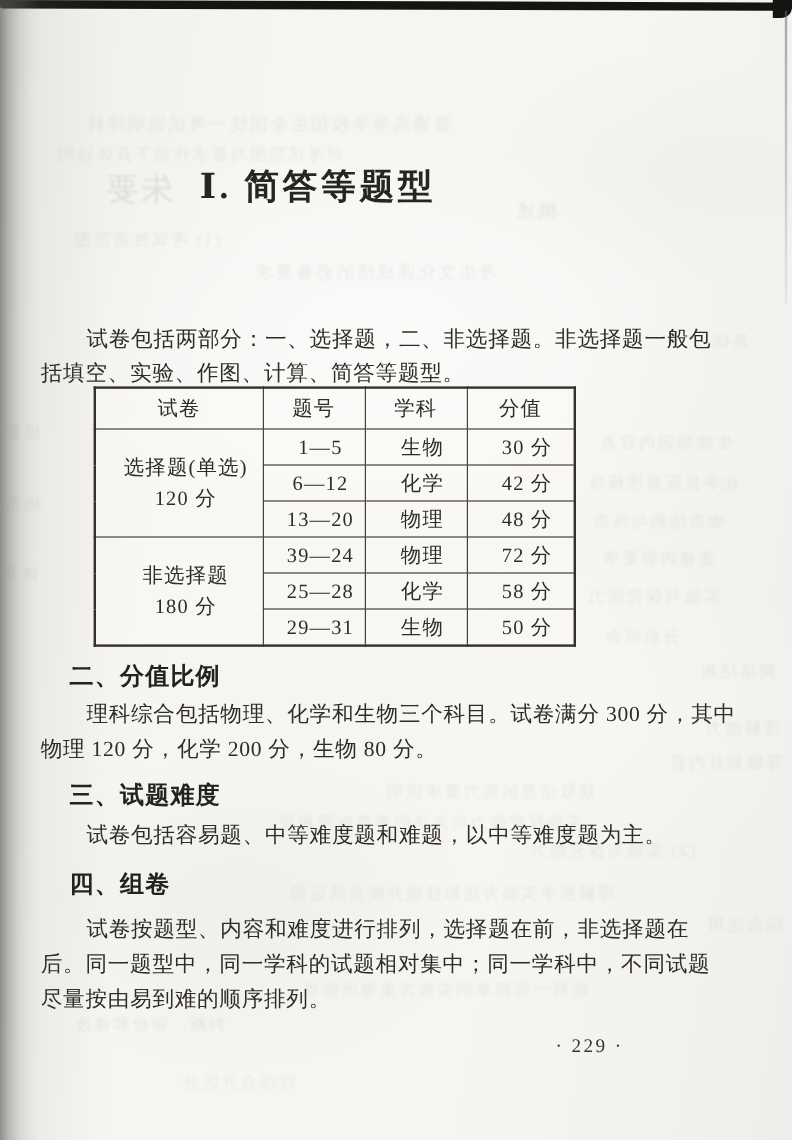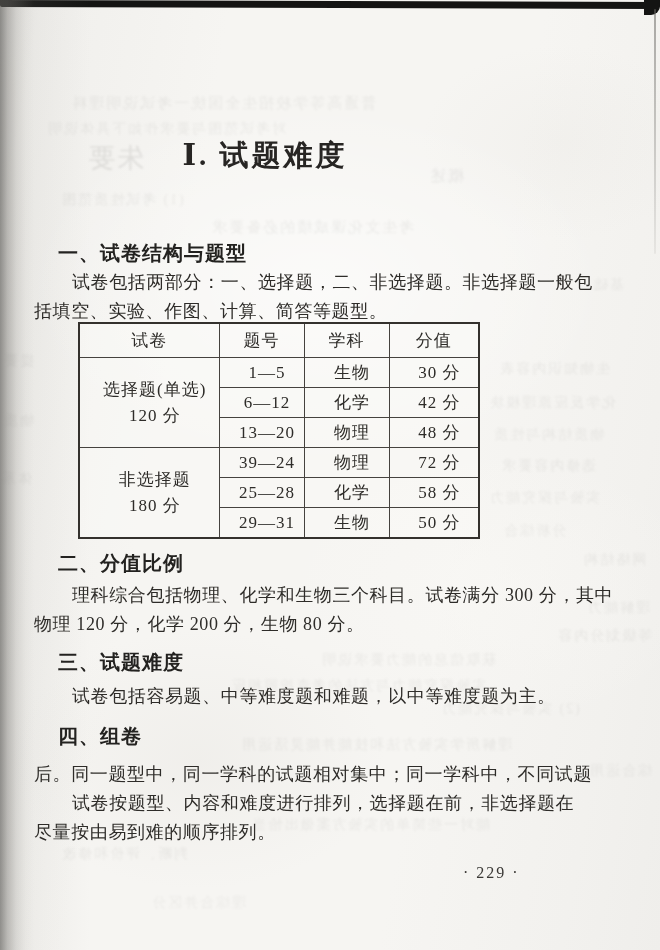--- a/index.html
+++ b/index.html
@@ -107,23 +107,22 @@
 <body>
 
 <div id="scan">
 
   <div class="top-strip"></div>
   <div class="top-strip-corner"></div>
   <div class="gutter-tint"></div>
   <div class="gutter-shadow"></div>
   <div class="page-edge-right"></div>
 
-  <div class="doc-title">Ⅰ. 试题难度</div>
-
-  <div class="section-heading" style="top: 240px;">一、试卷结构与题型</div>
+  <div class="doc-title">Ⅰ. 简答等题型</div>
+
   <div class="para" style="top: 268px;">
     <div class="line indent">试卷包括两部分：一、选择题，二、非选择题。非选择题一般包</div>
     <div class="line">括填空、实验、作图、计算、简答等题型。</div>
   </div>
 
   <div class="exam-table-wrap">
     <table class="exam-table">
       <colgroup>
         <col class="c-paper">
           <col class="c-no">
@@ -187,22 +186,22 @@
     <div class="line">物理 120 分，化学 200 分，生物 80 分。</div>
   </div>
 
   <div class="section-heading" style="top: 649px;">三、试题难度</div>
   <div class="para" style="top: 682px;">
     <div class="line indent">试卷包括容易题、中等难度题和难题，以中等难度题为主。</div>
   </div>
 
   <div class="section-heading" style="top: 723px;">四、组卷</div>
   <div class="para" style="top: 760px;">
+    <div class="line indent">试卷按题型、内容和难度进行排列，选择题在前，非选择题在</div>
     <div class="line">后。同一题型中，同一学科的试题相对集中；同一学科中，不同试题</div>
-    <div class="line indent">试卷按题型、内容和难度进行排列，选择题在前，非选择题在</div>
     <div class="line">尽量按由易到难的顺序排列。</div>
   </div>
 
   <div class="page-number">· 229 ·</div>
 
 <div class="bleed" style="left: 70px; top: 94px; font-size: 15px; opacity: 0.13;">普通高等学校招生全国统一考试说明理科</div>
     <div class="bleed" style="left: 46px; top: 120px; font-size: 14px; opacity: 0.12;">对考试范围与要求作如下具体说明</div>
     <div class="bleed" style="left: 86px; top: 140px; font-size: 27px; opacity: 0.2;">朱要</div>
     <div class="bleed" style="left: 428px; top: 166px; font-size: 16px; opacity: 0.14;">概述</div>
     <div class="bleed" style="left: 60px; top: 191px; font-size: 14px; opacity: 0.13;">(1) 考试性质范围</div>

